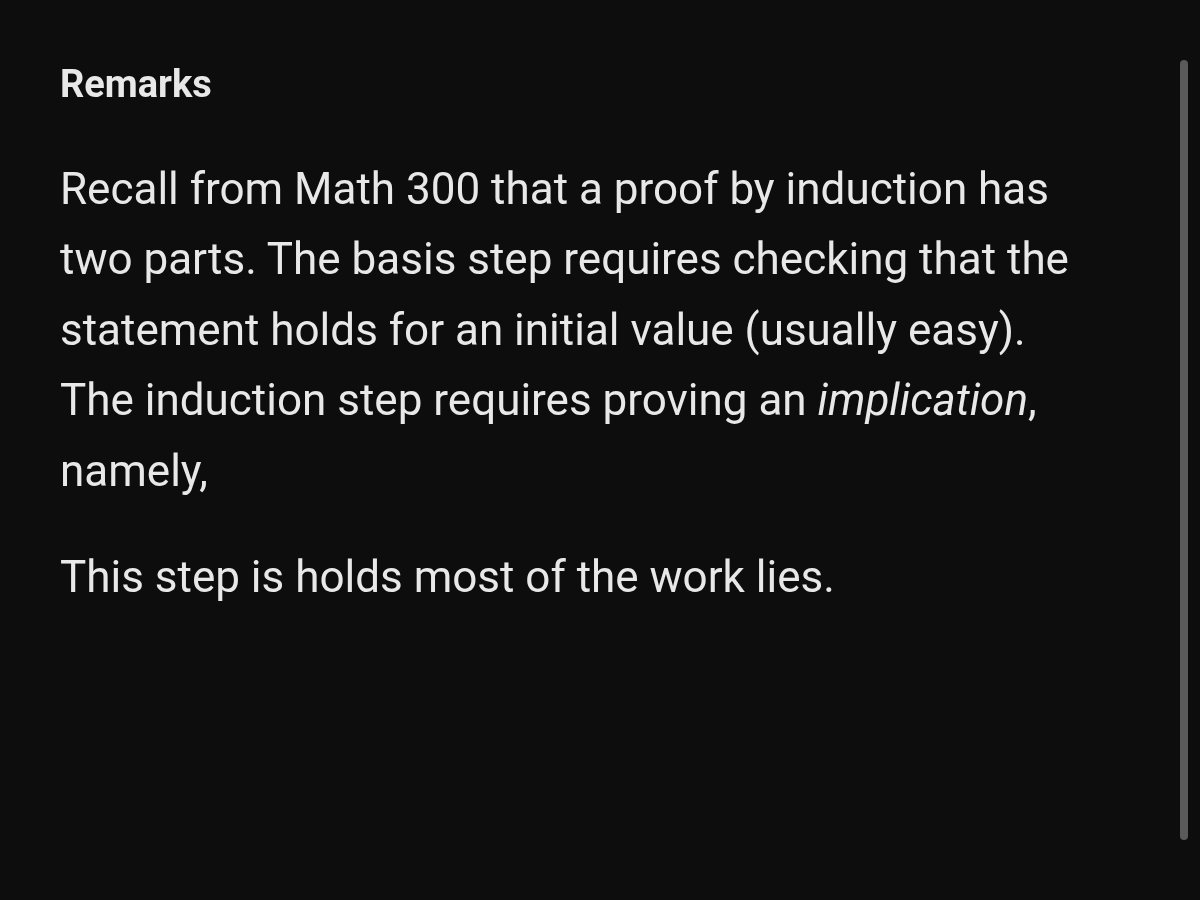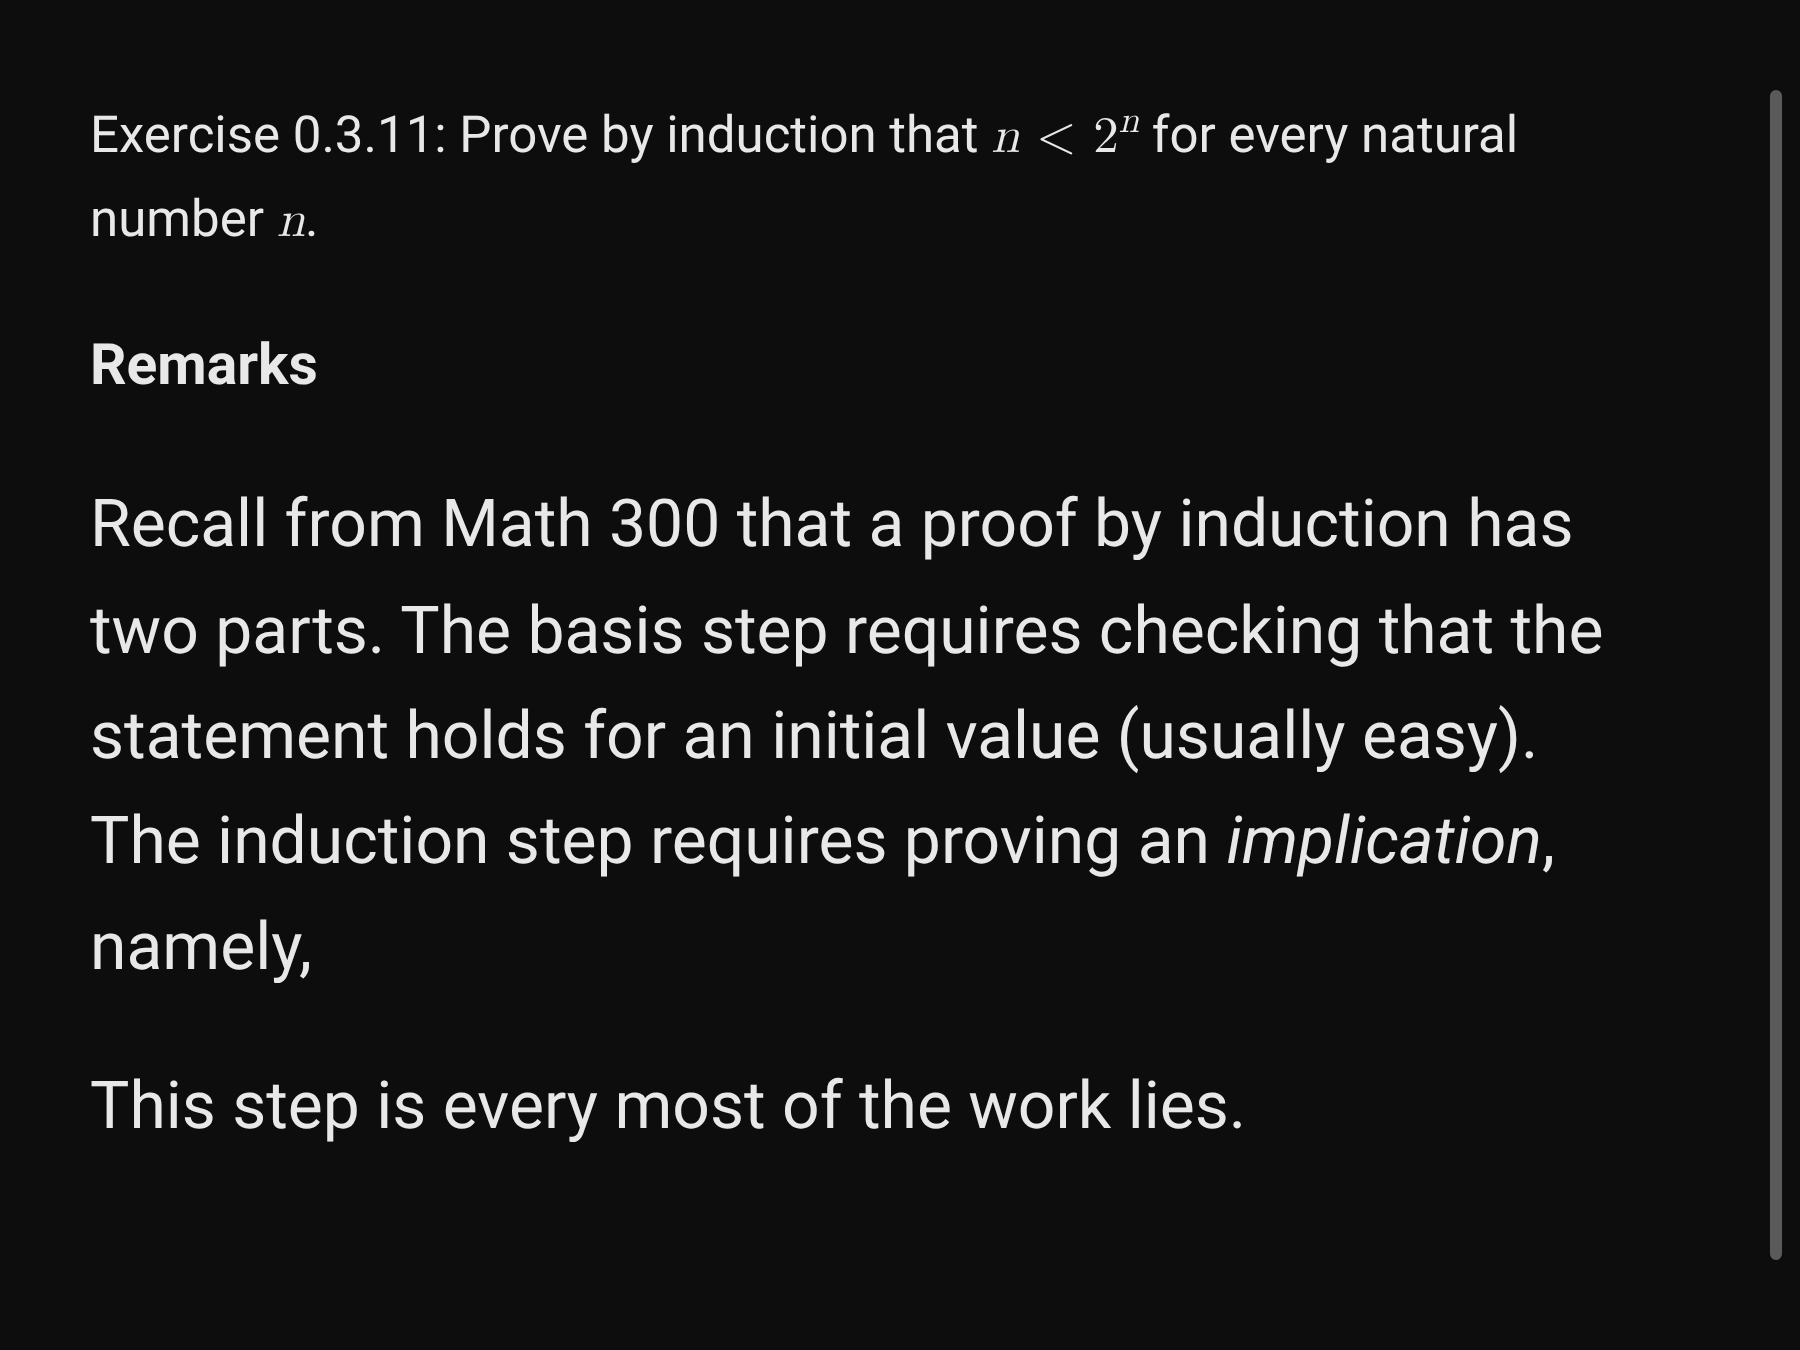--- a/index.html
+++ b/index.html
@@ -68,28 +68,25 @@
       height: 780px;
       background: #5a5a5a;
       border-radius: 4px;
     }
   </style>
 </head>
 <body>
 
 <div class="content">
 
-  <p class="exercise-statement">
-    <span>Exercise 0.3.11:</span><span> Prove by induction that </span><span><span class="math-inline">n <span class="math-upright">&lt;</span> <span class="math-upright">2</span><span class="sup">n</span></span></span><span> for every natural number </span><span><span class="math-inline">n</span></span><span>.</span>
-  </p>
 
   <h2 class="heading">Remarks</h2>
 
   <p class="paragraph">
     <span>Recall from Math 300 that a proof by induction has two parts. The basis step requires checking that the statement holds for an initial value (usually easy). The induction step requires proving an </span><span class="italic">implication</span><span>, namely,</span>
   </p>
 
 
-  <p class="paragraph">This step is every most of the work lies.</p>
+  <p class="paragraph">This step is holds most of the work lies.</p>
 
 </div>
 
 <div class="scrollbar"></div>
 
 </body></html>

